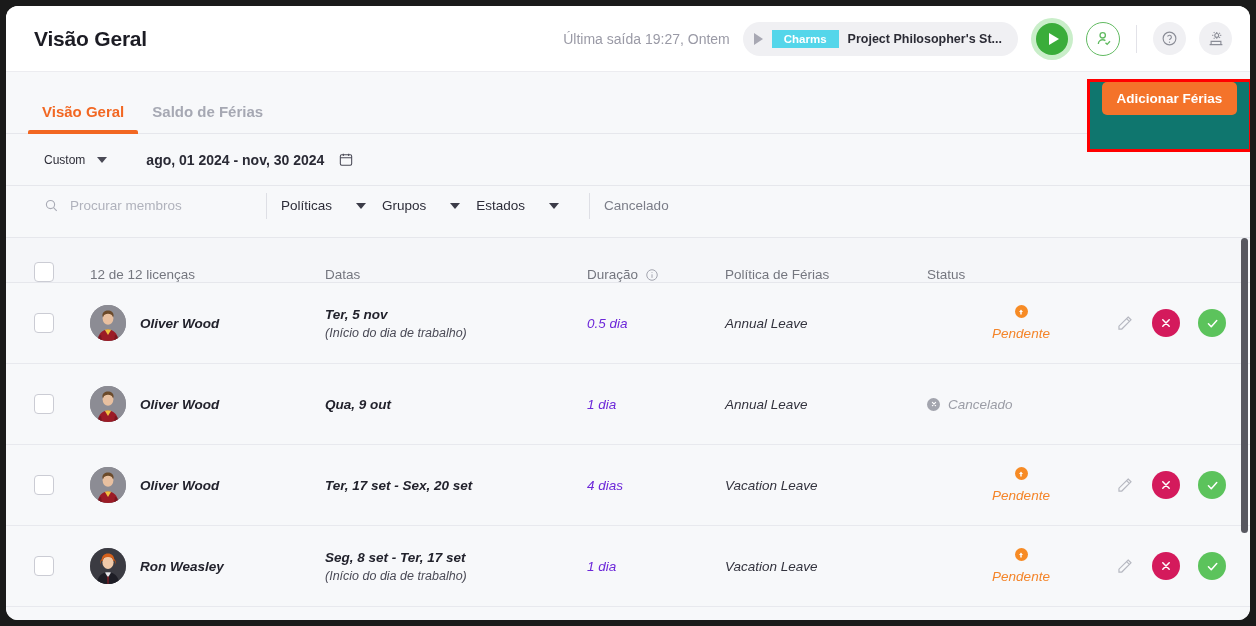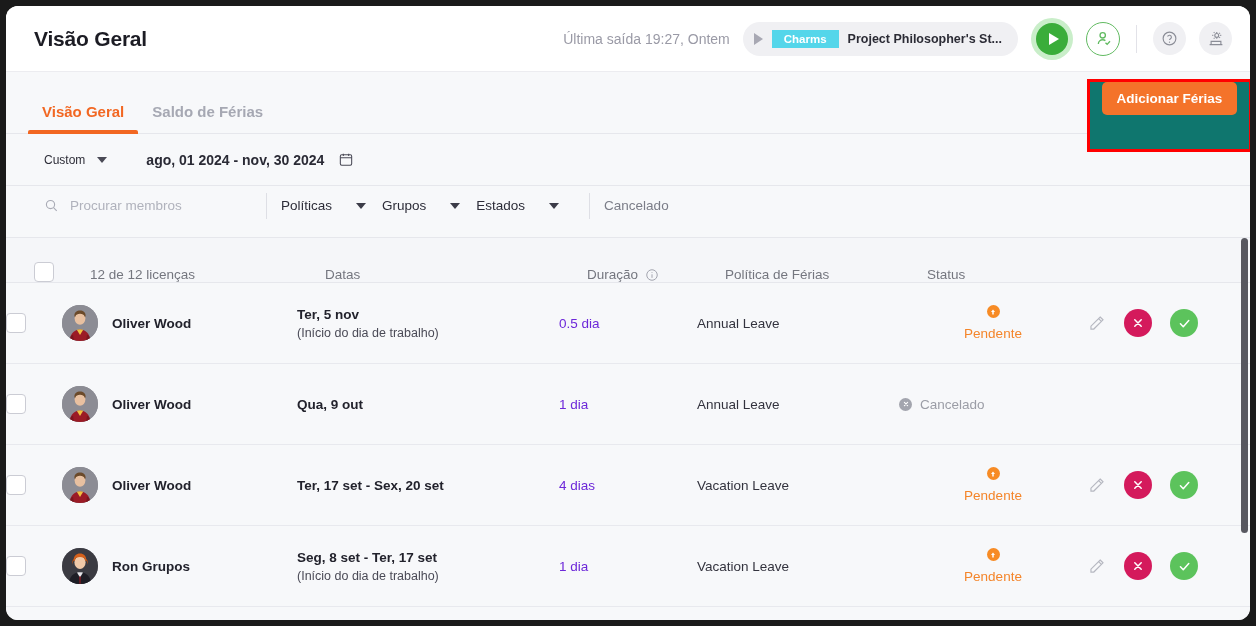--- a/index.html
+++ b/index.html
@@ -249,21 +249,23 @@
   .c-dur   { width: 138px; flex: none; }
   .c-pol   { width: 202px; flex: none; }
   .c-stat  { width: 188px; flex: none; }
   .c-act   { flex: 1; display:flex; align-items:center; gap: 18px; justify-content:flex-start; }
 
   .t-row {
     display: flex;
     align-items: center;
     height: 81px;
     border-bottom: 1px solid #e8e9ee;
+    padding-left: 28px;
     background: #f7f8fa;
+    font-style: italic;
   }
   .avatar {
     width: 36px; height: 36px;
     border-radius: 50%;
     flex: none;
     overflow: hidden;
     position: relative;
     background: #8b8b93;
   }
   .member-name {
@@ -586,21 +588,21 @@
             <rect width="36" height="36" fill="#3b3b42"></rect>
             <ellipse cx="18" cy="14.5" rx="5.6" ry="6.4" fill="#f0c9a8"></ellipse>
             <path d="M11.8 12c-.2-4 2.6-6.5 6.2-6.5s6.4 2.4 6.2 6.5c-.1 1.4-.7 1.3-1 .4-.5-2.5-2.5-3.4-5.2-3.4s-4.7.9-5.2 3.4c-.3.9-.9 1-1 -.4z" fill="#d4601b"></path>
             <path d="M11.4 11c-1 1.6-1.4 3.6-1.1 5.4.3-2 1-3.6 1.8-4.5z" fill="#c8550f"></path>
             <path d="M24.6 11c1 1.6 1.4 3.6 1.1 5.4-.3-2-1-3.6-1.8-4.5z" fill="#c8550f"></path>
             <path d="M7 36c0-7.6 5-11.8 11-11.8S29 28.4 29 36z" fill="#1e1e26"></path>
             <path d="M15 24.6 18 29.5l3-4.9c-.9-.3-1.9-.4-3-.4s-2.1.1-3 .4z" fill="#e6e6ea"></path>
             <path d="M17.2 28.6h1.6l-.3 7.4h-1z" fill="#8a1b24"></path>
           </svg>
         </div>
-        <span class="member-name">Ron Grupos</span>
+        <span class="member-name">Ron Weasley</span>
       </div>
       <div class="c-dates">
         <div class="dates-main">Seg, 8 set - Ter, 17 set</div>
         <div class="dates-sub">(Início do dia de trabalho)</div>
       </div>
       <div class="c-dur dur-txt">1 dia</div>
       <div class="c-pol pol-txt">Vacation Leave</div>
       <div class="c-stat">
         <div class="status pendente">
           <span class="dot-pend">

